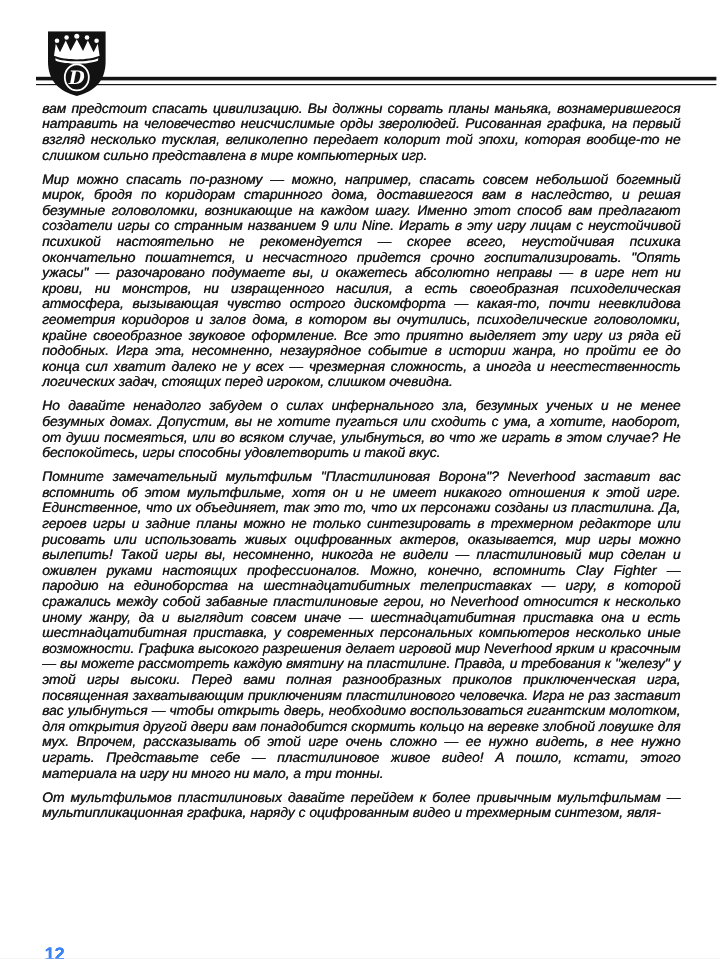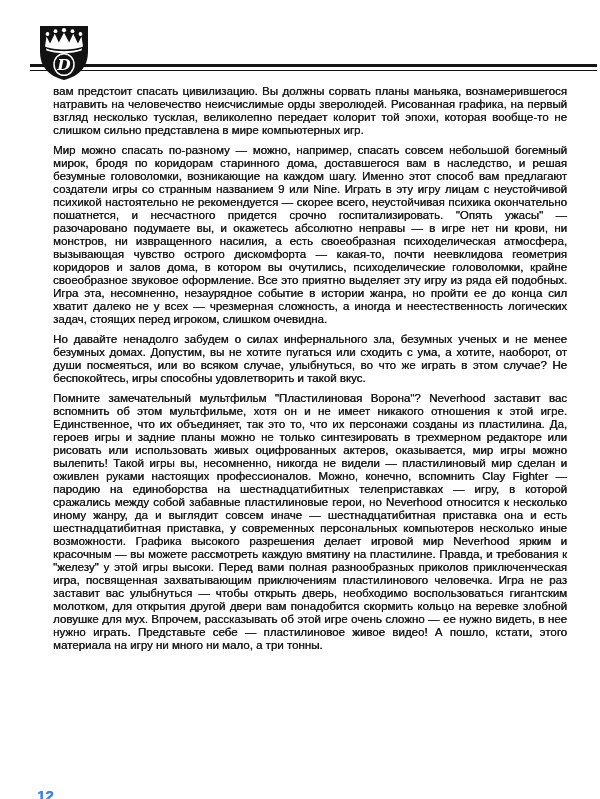--- a/index.html
+++ b/index.html
@@ -44,28 +44,29 @@
   }
   
   .article {
     position: absolute;
     left: 35px;
     top: 85px;
     width: 532px;
     z-index: 1;
   }
   .article p {
-    margin: 0 0 7px 18px;
+    margin: 0 0 7px 0;
     font-size: 11.5px;
     line-height: 13px;
     text-align: justify;
     text-justify: inter-word;
     color: #1c1c1c;
     
     text-shadow: 0.35px 0 0 currentColor;
+    font-style: italic;
   }
   .page-number {
     position: absolute;
     left: 37px;
     top: 787px;
     font-size: 15px;
     font-weight: 700;
     color: #3b82f6;
     text-shadow: 0.3px 0 0 currentColor;
   }
@@ -98,17 +99,18 @@
       </g>
     </svg>
   </div>
 
 
   <div class="article">
     <p>вам предстоит спасать цивилизацию. Вы должны сорвать планы маньяка, вознамерившегося натравить на человечество неисчислимые орды зверолюдей. Рисованная графика, на первый взгляд несколько тусклая, великолепно передает колорит той эпохи, которая вообще-то не слишком сильно представлена в мире компьютерных игр.</p>
     <p>Мир можно спасать по-разному — можно, например, спасать совсем небольшой богемный мирок, бродя по коридорам старинного дома, доставшегося вам в наследство, и решая безумные головоломки, возникающие на каждом шагу. Именно этот способ вам предлагают создатели игры со странным названием 9 или Nine. Играть в эту игру лицам с неустойчивой психикой настоятельно не рекомендуется — скорее всего, неустойчивая психика окончательно пошатнется, и несчастного придется срочно госпитализировать. "Опять ужасы" — разочаровано подумаете вы, и окажетесь абсолютно неправы — в игре нет ни крови, ни монстров, ни извращенного насилия, а есть своеобразная психоделическая атмосфера, вызывающая чувство острого дискомфорта — какая-то, почти неевклидова геометрия коридоров и залов дома, в котором вы очутились, психоделические головоломки, крайне своеобразное звуковое оформление. Все это приятно выделяет эту игру из ряда ей подобных. Игра эта, несомненно, незаурядное событие в истории жанра, но пройти ее до конца сил хватит далеко не у всех — чрезмерная сложность, а иногда и неестественность логических задач, стоящих перед игроком, слишком очевидна.</p>
     <p>Но давайте ненадолго забудем о силах инфернального зла, безумных ученых и не менее безумных домах. Допустим, вы не хотите пугаться или сходить с ума, а хотите, наоборот, от души посмеяться, или во всяком случае, улыбнуться, во что же играть в этом случае? Не беспокойтесь, игры способны удовлетворить и такой вкус.</p>
     <p>Помните замечательный мультфильм "Пластилиновая Ворона"? Neverhood заставит вас вспомнить об этом мультфильме, хотя он и не имеет никакого отношения к этой игре. Единственное, что их объединяет, так это то, что их персонажи созданы из пластилина. Да, героев игры и задние планы можно не только синтезировать в трехмерном редакторе или рисовать или использовать живых оцифрованных актеров, оказывается, мир игры можно вылепить! Такой игры вы, несомненно, никогда не видели — пластилиновый мир сделан и оживлен руками настоящих профессионалов. Можно, конечно, вспомнить Clay Fighter — пародию на единоборства на шестнадцатибитных телеприставках — игру, в которой сражались между собой забавные пластилиновые герои, но Neverhood относится к несколько иному жанру, да и выглядит совсем иначе — шестнадцатибитная приставка она и есть шестнадцатибитная приставка, у современных персональных компьютеров несколько иные возможности. Графика высокого разрешения делает игровой мир Neverhood ярким и красочным — вы можете рассмотреть каждую вмятину на пластилине. Правда, и требования к "железу" у этой игры высоки. Перед вами полная разнообразных приколов приключенческая игра, посвященная захватывающим приключениям пластилинового человечка. Игра не раз заставит вас улыбнуться — чтобы открыть дверь, необходимо воспользоваться гигантским молотком, для открытия другой двери вам понадобится скормить кольцо на веревке злобной ловушке для мух. Впрочем, рассказывать об этой игре очень сложно — ее нужно видеть, в нее нужно играть. Представьте себе — пластилиновое живое видео! А пошло, кстати, этого материала на игру ни много ни мало, а три тонны.</p>
+    <p>От мультфильмов пластилиновых давайте перейдем к более привычным мультфильмам — мультипликационная графика, наряду с оцифрованным видео и трехмерным синтезом, явля-</p>
   </div>
 
   <div class="page-number">12</div>
 
 </div>
 
 </body></html>

